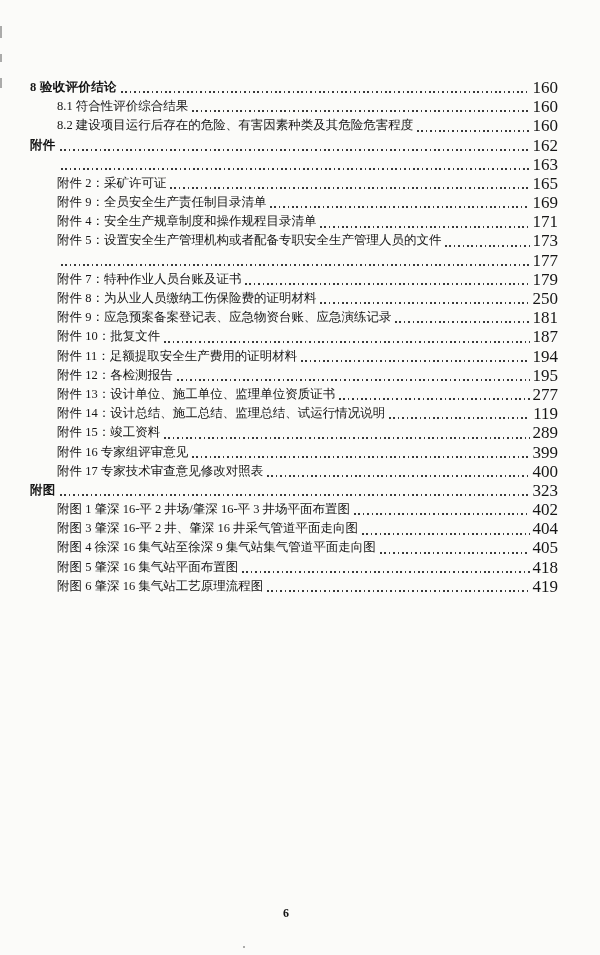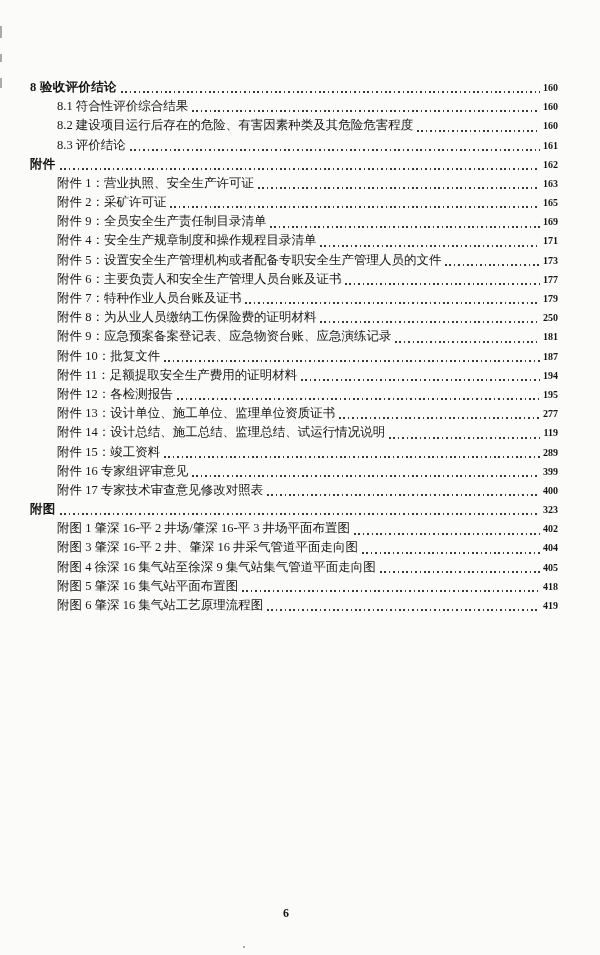--- a/index.html
+++ b/index.html
@@ -34,22 +34,21 @@
   .leader {
     flex: 1 1 auto;
     min-width: 8px;
     height: 2px;
     margin: 0 3px 4px 4px;
     background-image: repeating-linear-gradient(to right, #3a3a3a 0 1.6px, transparent 1.6px 4.4px);
     background-repeat: repeat-x;
   }
   .entry-page {
     flex: 0 0 auto;
-    font-size: 10px;
-    font-weight: bold;
+    font-size: 17px;
   }
   .page-number {
     position: absolute;
     top: 906px;
     left: 283px;
     font-size: 12px;
     font-weight: bold;
   }
   
   .artifact {
@@ -80,32 +79,26 @@
       <div class="toc-row level-1">
     <span class="entry-title">8.1 符合性评价综合结果</span>
     <span class="leader"></span>
     <span class="entry-page">160</span>
   </div>
       <div class="toc-row level-1">
     <span class="entry-title">8.2 建设项目运行后存在的危险、有害因素种类及其危险危害程度</span>
     <span class="leader"></span>
     <span class="entry-page">160</span>
   </div>
-      <div class="toc-row level-1">
-    <span class="entry-title">8.3 评价结论</span>
-    <span class="leader"></span>
-    <span class="entry-page">161</span>
-  </div>
       <div class="toc-row level-0 bold">
     <span class="entry-title">附件</span>
     <span class="leader"></span>
     <span class="entry-page">162</span>
   </div>
       <div class="toc-row level-1">
-    <span class="entry-title">附件 1：营业执照、安全生产许可证</span>
     <span class="leader"></span>
     <span class="entry-page">163</span>
   </div>
       <div class="toc-row level-1">
     <span class="entry-title">附件 2：采矿许可证</span>
     <span class="leader"></span>
     <span class="entry-page">165</span>
   </div>
       <div class="toc-row level-1">
     <span class="entry-title">附件 9：全员安全生产责任制目录清单</span>
@@ -116,21 +109,20 @@
     <span class="entry-title">附件 4：安全生产规章制度和操作规程目录清单</span>
     <span class="leader"></span>
     <span class="entry-page">171</span>
   </div>
       <div class="toc-row level-1">
     <span class="entry-title">附件 5：设置安全生产管理机构或者配备专职安全生产管理人员的文件</span>
     <span class="leader"></span>
     <span class="entry-page">173</span>
   </div>
       <div class="toc-row level-1">
-    <span class="entry-title">附件 6：主要负责人和安全生产管理人员台账及证书</span>
     <span class="leader"></span>
     <span class="entry-page">177</span>
   </div>
       <div class="toc-row level-1">
     <span class="entry-title">附件 7：特种作业人员台账及证书</span>
     <span class="leader"></span>
     <span class="entry-page">179</span>
   </div>
       <div class="toc-row level-1">
     <span class="entry-title">附件 8：为从业人员缴纳工伤保险费的证明材料</span>

